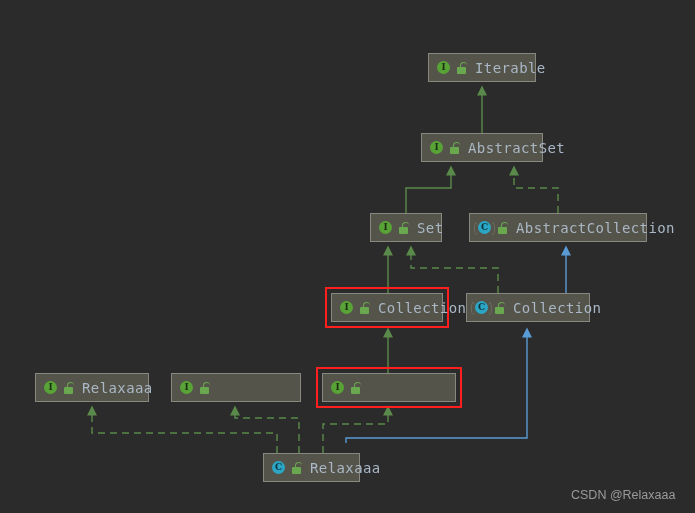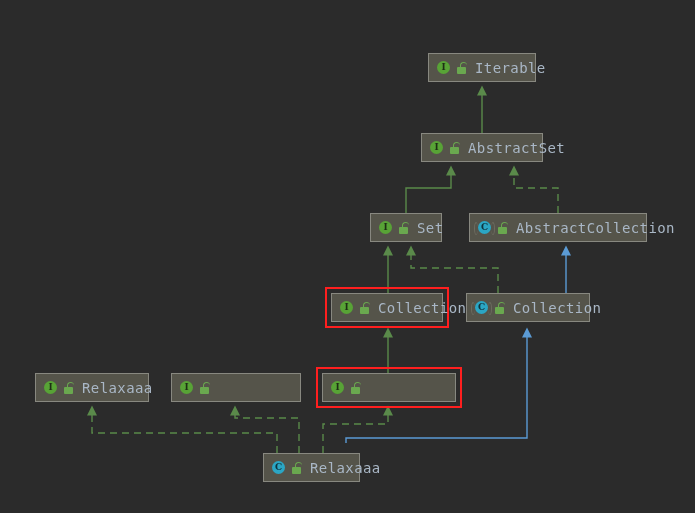--- a/index.html
+++ b/index.html
@@ -279,14 +279,15 @@
     <span class="type-icon cls">
         <span class="disc">C</span>
       </span>
     <span class="lock-icon">
         <span class="shackle"></span>
         <span class="body"></span>
       </span>
     <span class="node-label">Relaxaaa</span>
   </div>
 
+  <div class="watermark" style="left:571px; top:488px;">CSDN @Relaxaaa</div>
 
 </div>
 
 </body></html>

